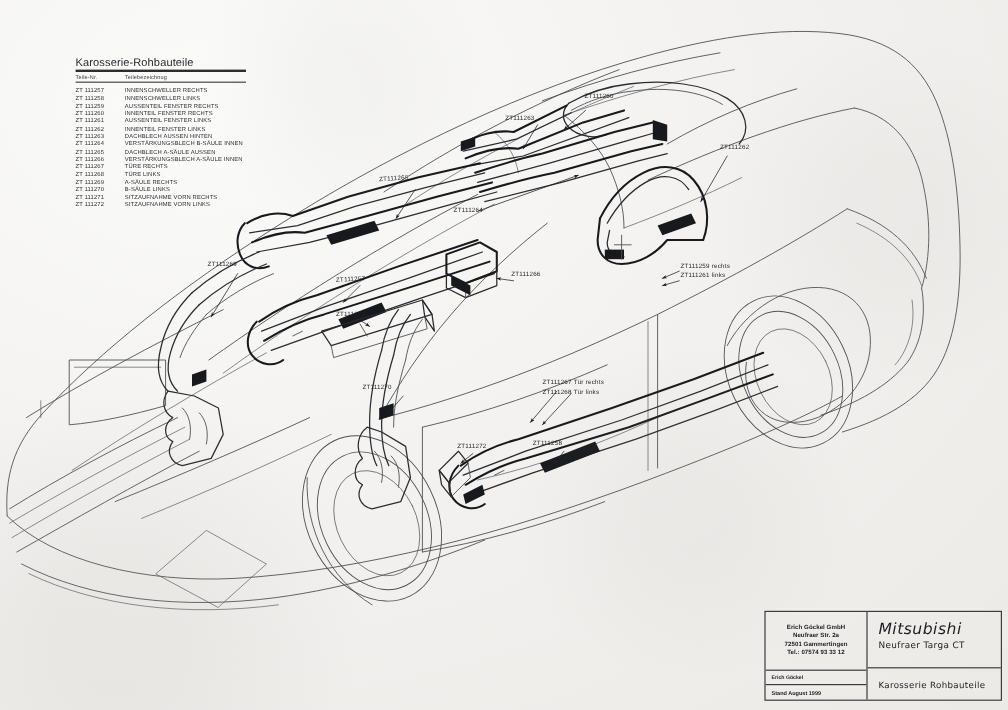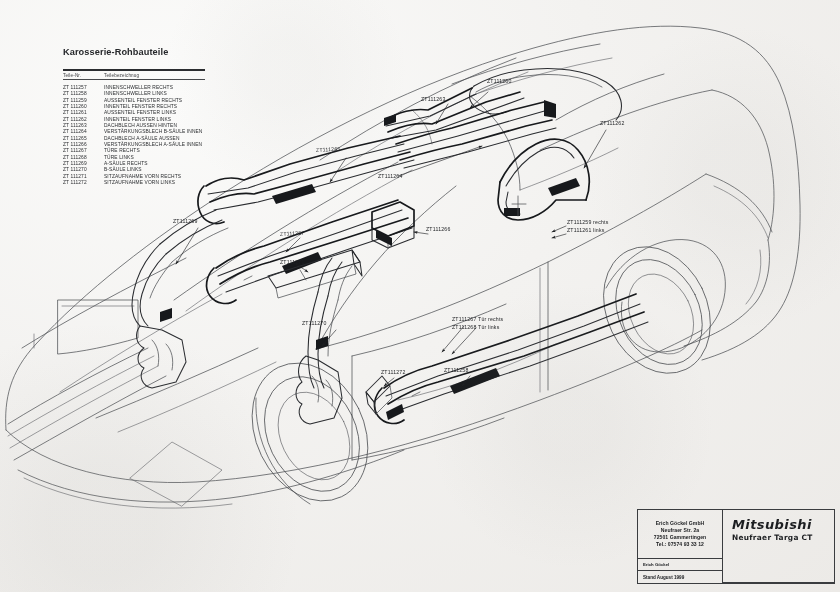--- a/index.html
+++ b/index.html
@@ -23,22 +23,22 @@
       radial-gradient(circle at 34% 12%, rgba(170,168,162,.07) 0 4%, rgba(0,0,0,0) 16%);
   }
   #art{position:absolute;left:0;top:0;}
 
   
   #parts-list{
     position:absolute;left:63px;top:47px;width:165px;
     color:#26282b;
   }
   #parts-title{
-    font-size:9.2px;font-weight:bold;letter-spacing:.1px;
-    padding-bottom:12px;white-space:nowrap;
+    font-size:9.2px;font-weight:normal;letter-spacing:.1px;
+    padding-bottom:1px;white-space:nowrap;
   }
   #parts-title-rule{
     height:2px;background:#2b2d30;width:142px;margin:0 0 2px 0;
   }
   .pl-head{
     display:flex;font-size:4.6px;letter-spacing:.15px;color:#3a3c3f;
     padding-bottom:1px;
   }
   .pl-head .c1{width:41px;}
   #parts-head-rule{height:1px;background:#45474a;width:142px;margin-bottom:5px;}
@@ -63,21 +63,21 @@
   #tb-company{
     flex:1;display:flex;flex-direction:column;align-items:center;justify-content:center;
     text-align:center;font-size:5.1px;font-weight:bold;line-height:7px;color:#202225;
     letter-spacing:.05px;
   }
   #tb-sign{height:11px;border-top:1px solid #3a3c3f;display:flex;align-items:center;
     padding-left:5px;font-size:4.3px;font-weight:bold;color:#202225;}
   #tb-date{height:12px;border-top:1px solid #3a3c3f;display:flex;align-items:center;
     padding-left:5px;font-size:4.6px;font-weight:bold;color:#202225;}
   #tb-right{flex:1;display:flex;flex-direction:column;}
-  #tb-brandbox{flex:1;border-bottom:1px solid #3a3c3f;padding:7px 0 0 9px;font-weight:bold;}
+  #tb-brandbox{flex:1;border-bottom:1px solid #3a3c3f;padding:7px 0 0 9px;}
   #tb-brand{font-size:13px;font-style:italic;color:#1c1e21;letter-spacing:.4px;
     font-family:"DejaVu Sans",sans-serif;}
   #tb-model{font-size:7.4px;color:#1c1e21;letter-spacing:.3px;margin-top:1px;
     font-family:"DejaVu Sans",sans-serif;}
   #tb-doc{height:26px;display:flex;align-items:center;padding-left:9px;
     font-size:7.2px;color:#1c1e21;letter-spacing:.3px;font-family:"DejaVu Sans",sans-serif;}
 </style>
 </head>
 <body>
 
@@ -425,16 +425,17 @@
         <div>Tel.: 07574 93 33 12</div>
       </div>
       <div id="tb-sign">Erich Göckel</div>
       <div id="tb-date">Stand August 1999</div>
     </div>
     <div id="tb-right">
       <div id="tb-brandbox">
         <div id="tb-brand">Mitsubishi</div>
         <div id="tb-model">Neufraer Targa CT</div>
       </div>
+      <div id="tb-doc">Karosserie Rohbauteile</div>
     </div>
   </div>
 
 </div>
 
 </body></html>

